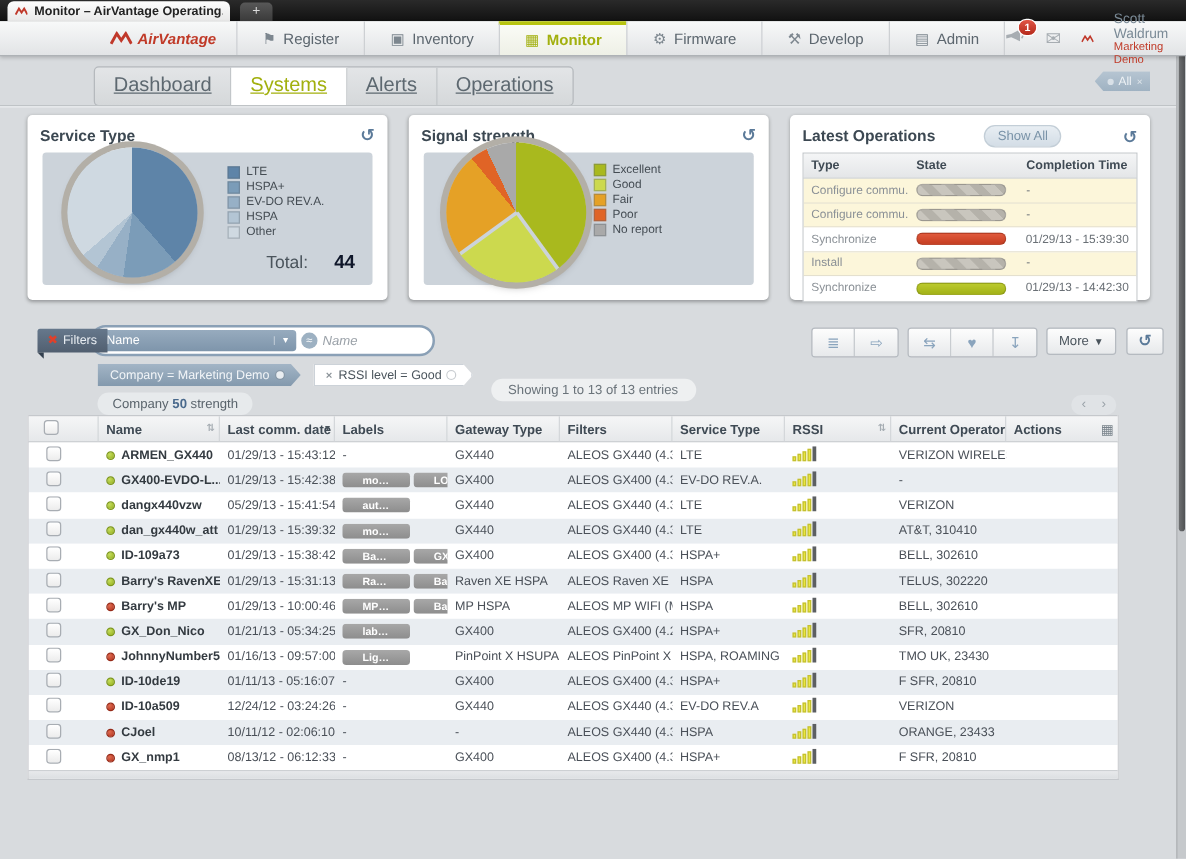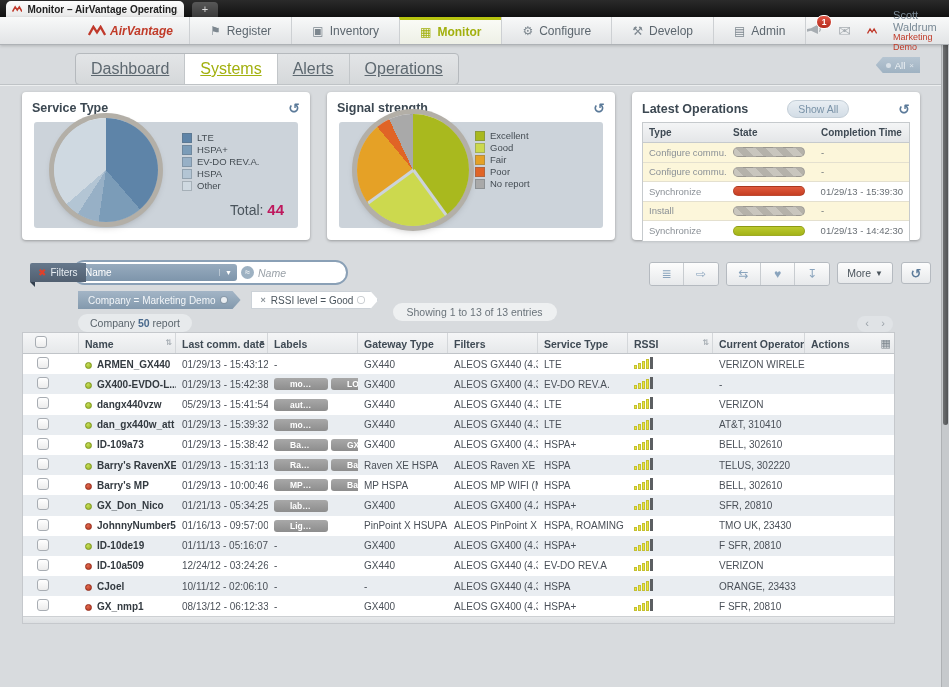--- a/index.html
+++ b/index.html
@@ -55,21 +55,21 @@
   .p-title { font-size:12.5px; font-weight:bold; color:#3c4852; }
   .p-refresh { margin-left:auto; color:#5b7a99; font-size:14px; font-weight:bold; cursor:pointer; }
   .p-body { position:absolute; left:12px; right:12px; top:30px; bottom:12px; background:#ccd3da; border-radius:3px; }
   .pie { position:absolute; border-radius:50%; overflow:hidden; box-shadow:0 0 0 5px #b3afa7, 0 3px 8px rgba(0,0,0,.35); }
   .pie-gap { position:absolute; left:50%; top:0; width:3px; height:50%; margin-left:-1.5px; transform-origin:50% 100%; background:#ccd3da; }
   .legend { position:absolute; list-style:none; }
   .legend li { display:flex; align-items:center; gap:5px; margin-bottom:1px; }
   .sw { width:10px; height:10px; border:1px solid rgba(90,100,110,.35); }
   .legend .lt { font-size:9.5px; color:#444c53; }
   .total-line { position:absolute; right:14px; bottom:10px; font-size:14px; color:#4a545c; }
-  .total-line b { color:#be185d; font-size:15px; }
+  .total-line b { color:#0f172a; font-size:15px;margin-left:17px; }
 
   
   .showall { margin-left:auto; margin-right:10px; background:linear-gradient(#e8eef3,#d3dde6); border:1px solid #c3ced7;
              color:#7a93a8; font-size:10.5px; padding:2px 10px; border-radius:10px; cursor:pointer; }
   .ops { position:absolute; left:10px; right:10px; top:30px; border:1px solid #c6cacd; }
   .ops-h { display:flex; background:linear-gradient(#f4f5f6,#e4e6e8); border-bottom:1px solid #c6cacd;align-items:center; }
   .ops-h div { font-size:10px; font-weight:bold; color:#3f4a54; padding:4px 6px; }
   .ops-r { display:flex; align-items:center; border-bottom:1px solid #e4e0cf; background:#fff; height:19.5px; }
   .ops-r:last-child { border-bottom:none; }
   .ops-r.pend { background:#fcf6da; }
@@ -192,21 +192,21 @@
         <div class="nav-item">
           <span class="ic">▣</span>
           <span>Inventory</span>
         </div>
         <div class="nav-item active">
           <span class="ic">▦</span>
           <span>Monitor</span>
         </div>
         <div class="nav-item">
           <span class="ic">⚙</span>
-          <span>Configure</span>
+          <span>Firmware</span>
         </div>
         <div class="nav-item">
           <span class="ic">⚒</span>
           <span>Develop</span>
         </div>
         <div class="nav-item">
           <span class="ic">▤</span>
           <span>Admin</span>
         </div>
       </div>
@@ -420,21 +420,21 @@
       <div class="chip off">
         <span class="cx">×</span>
         <span>RSSI level = Good</span>
         <span class="cdot"></span>
       </div>
     </div>
 
   <div class="display-pill">
     <span>Company</span>
     <b>50</b>
-    <span>report</span>
+    <span>strength</span>
   </div>
   <div class="showing-pill">Showing 1 to 13 of 13 entries</div>
   <div class="pager">
     <div class="pbtn">‹</div>
     <div class="pbtn">›</div>
   </div>
 
   <div class="gtable">
     <div class="thead" id="thead">
         <div class="th c0" style="padding-top: 3px; padding-left: 12px;"><input class="cb" type="checkbox" style=""></div>

